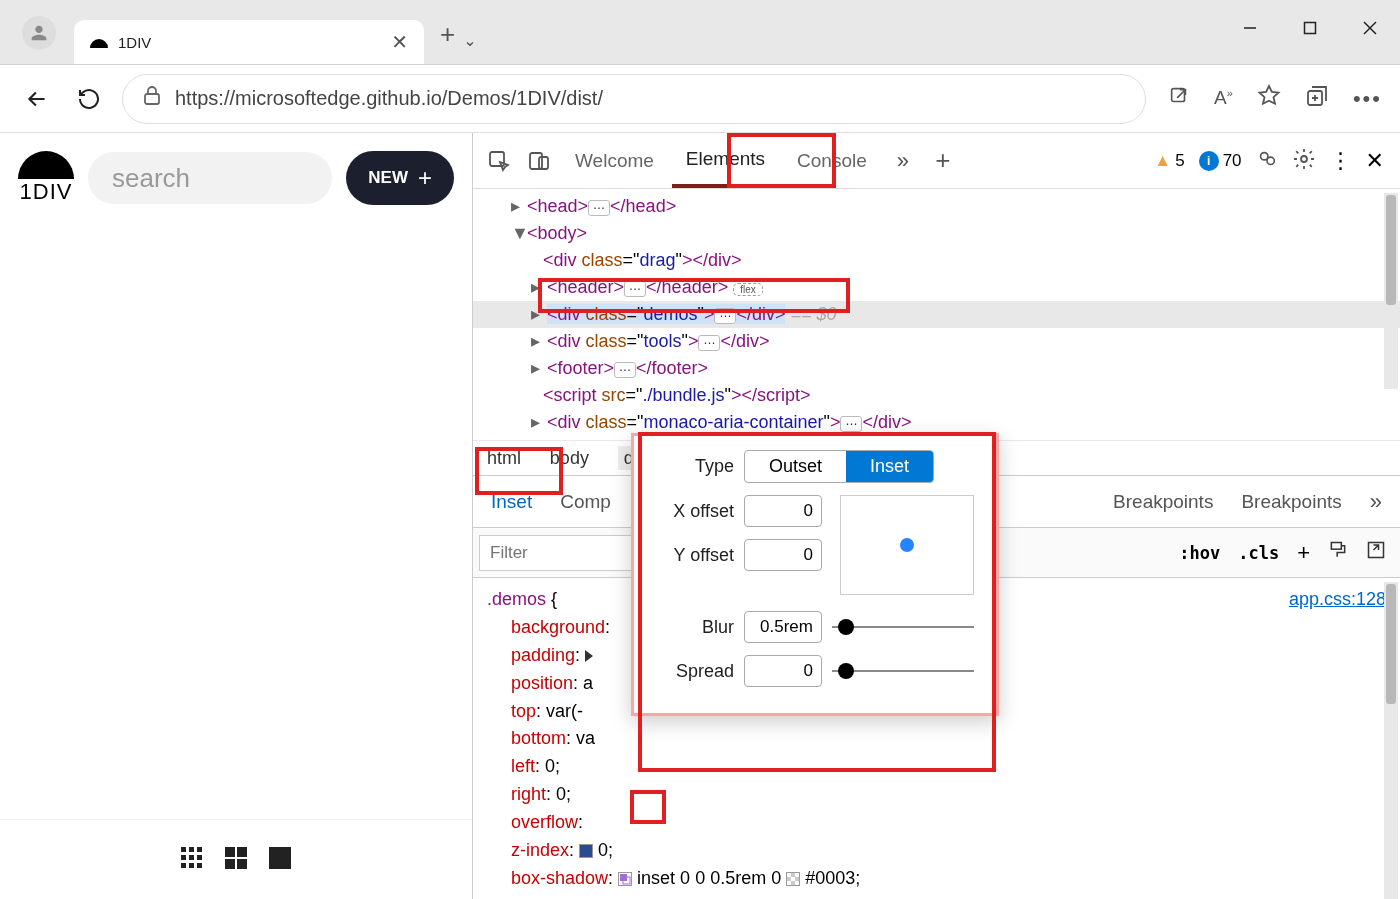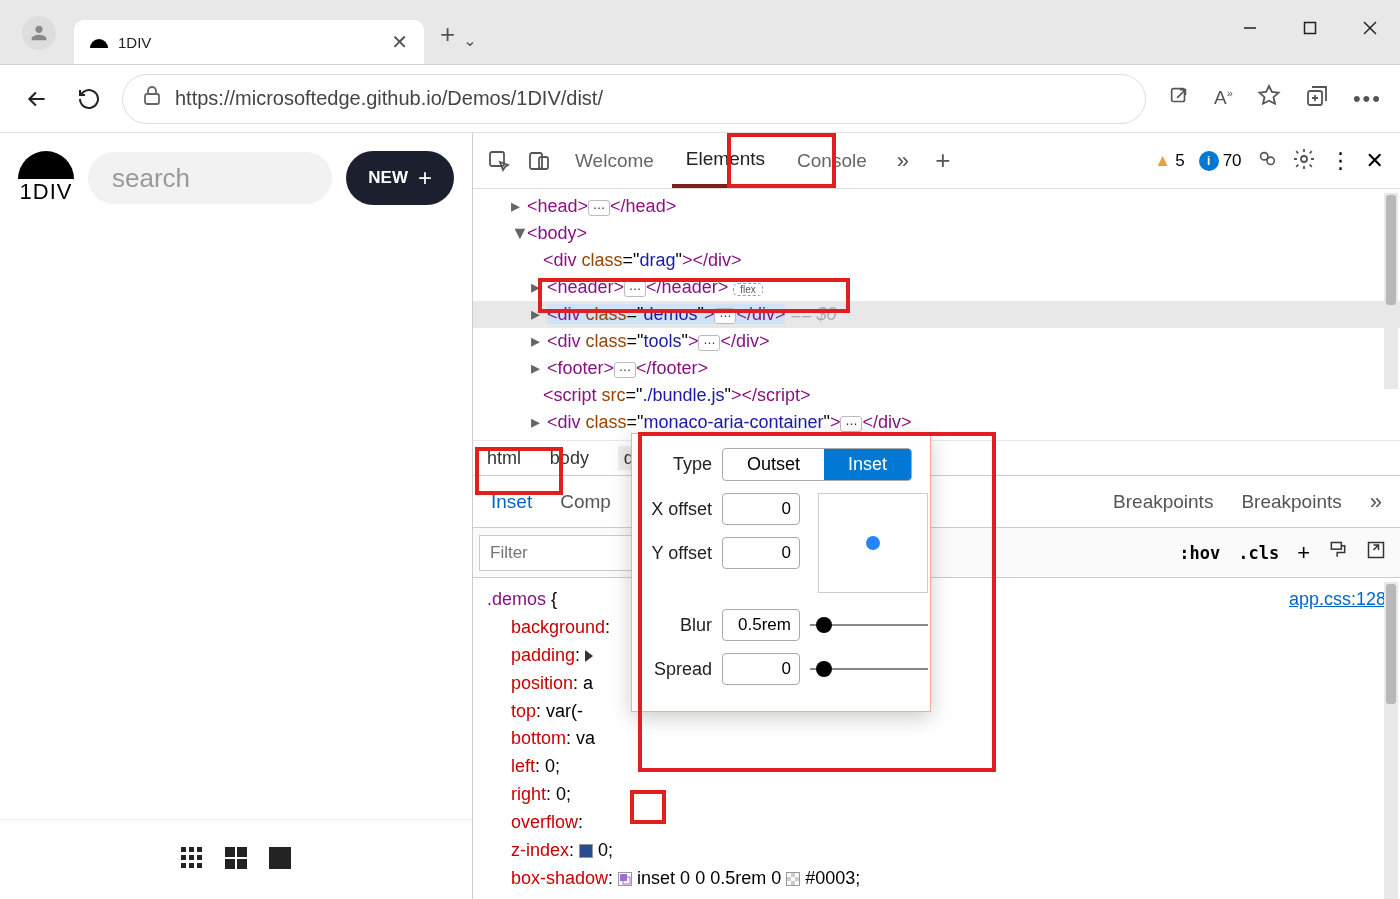--- a/index.html
+++ b/index.html
@@ -81,21 +81,21 @@
 
 .css-block { font-family: Consolas, monospace; font-size: 18px; padding: 8px 14px; position: relative; line-height: 1.55; }
 .css-link { position: absolute; right: 14px; top: 8px; color: #0066cc; text-decoration: underline; font-size: 18px; }
 .css-selector { color: #881280; }
 .css-prop { color: #c80000; }
 .swatch { display: inline-block; width: 14px; height: 14px; border: 1px solid #999; vertical-align: middle; position: relative; }
 .swatch.checker { background-image: linear-gradient(45deg,#ccc 25%,transparent 25%),linear-gradient(-45deg,#ccc 25%,transparent 25%),linear-gradient(45deg,transparent 75%,#ccc 75%),linear-gradient(-45deg,transparent 75%,#ccc 75%); background-size: 8px 8px; background-position: 0 0,0 4px,4px -4px,-4px 0; }
 .pad-icon { display:inline-block; width:0; height:0; border-left:8px solid #333; border-top:6px solid transparent; border-bottom:6px solid transparent; vertical-align:middle; }
 
 
-.popover { position: absolute; background: #fff; border: 1px solid #fca5a5; box-shadow: 0 6px 20px rgba(0,0,0,.2); padding: 14px 2px; width: 300px; font-size: 18px; }
+.popover { position: absolute; background: #fff; border: 3px solid #fca5a5; box-shadow: 0 6px 20px rgba(0,0,0,.2); padding: 14px 22px; width: 368px; font-size: 18px; }
 .popover-row { display: flex; align-items: center; margin-bottom: 12px; gap: 10px; }
 .popover-row label { width: 78px; text-align: right; color: #222; }
 .pop-input { border: 1px solid #aaa; border-radius: 4px; height: 32px; width: 78px; text-align: right; padding: 0 8px; font-size: 17px; }
 .type-toggle { display: flex; border: 1px solid #aaa; border-radius: 4px; overflow: hidden; }
 .type-toggle div { padding: 5px 24px; cursor: pointer; }
 .type-toggle .active { background: #0078d4; color: #fff; }
 .xy-grid { width: 140px; height: 100px; border: 1px solid #ccc; position: relative; margin-left: 6px; }
 .xy-grid::before, .xy-grid::after { content:''; position:absolute; background-image: radial-gradient(#ccc 1px, transparent 1px); }
 .xy-dot { width: 14px; height: 14px; border-radius: 50%; background: #2684ff; position: absolute; left: 50%; top: 50%; transform: translate(-50%,-50%); }
 .slider-track { flex: 1; height: 2px; background: #888; position: relative; }

